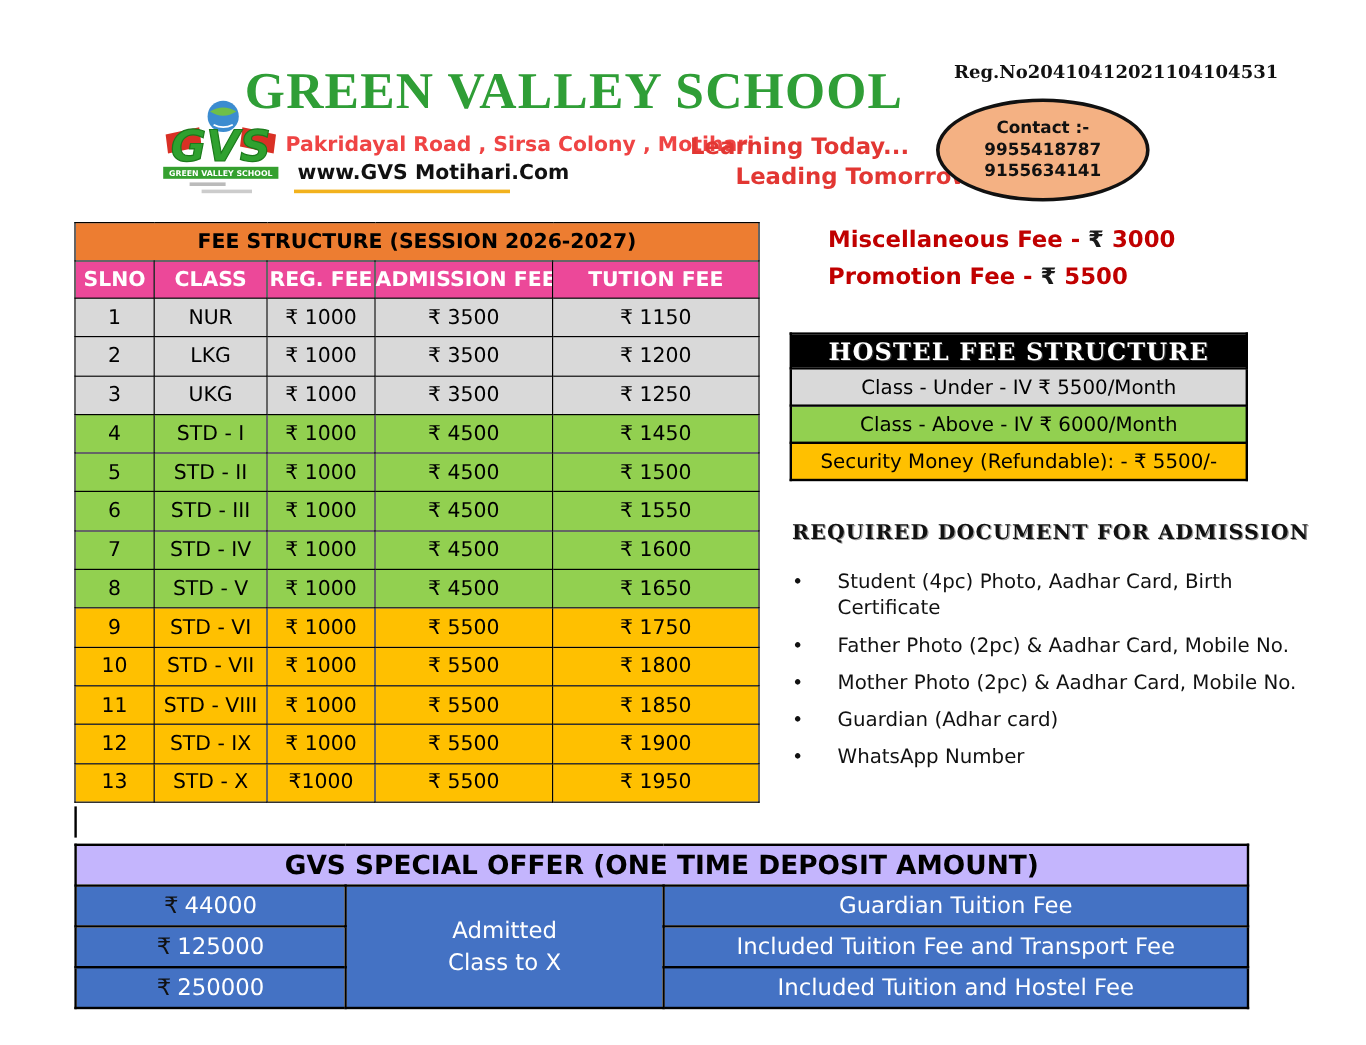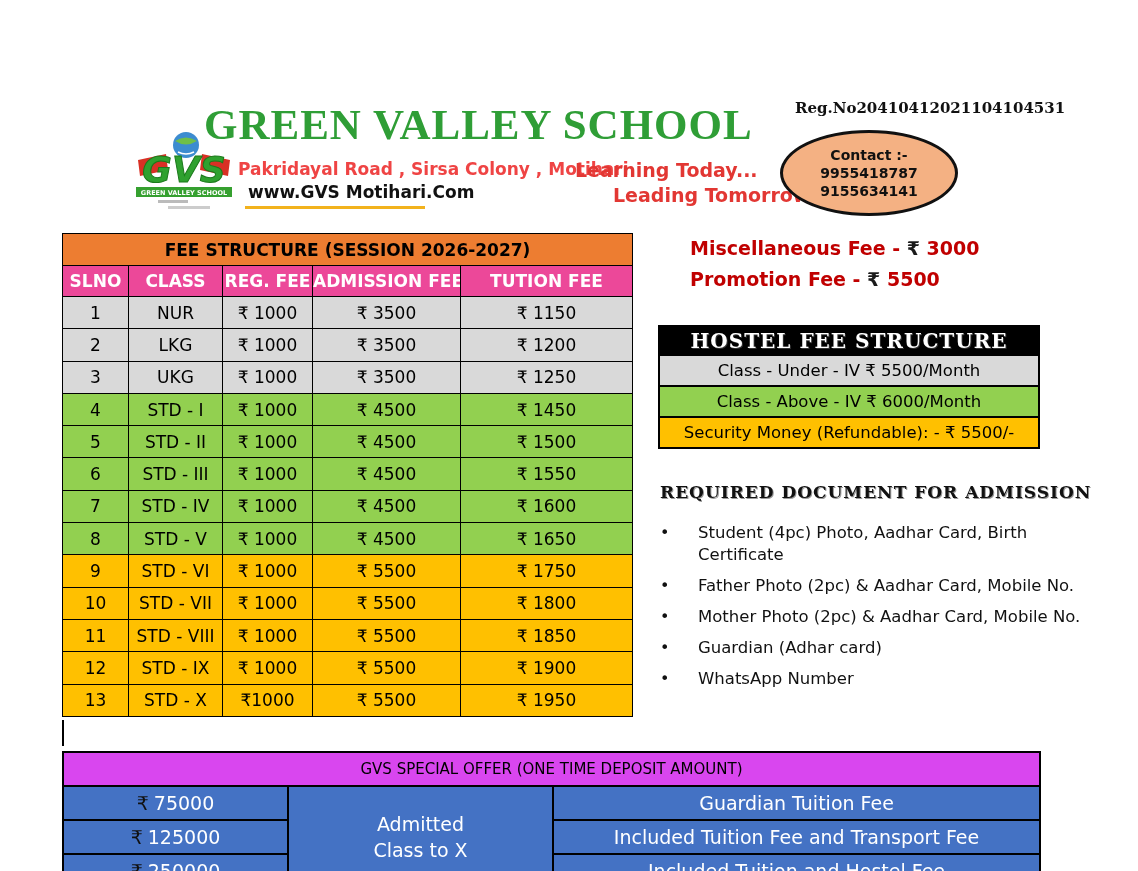--- a/index.html
+++ b/index.html
@@ -1,21 +1,21 @@
 <!DOCTYPE html>
 <html><head>
 <meta charset="utf-8">
 <style>
   html,body { margin:0; padding:0; background:#ffffff; }
   .page {
     position:relative; width:1138px; height:871px; background:#ffffff;
     font-family:"DejaVu Sans","Liberation Sans",sans-serif; color:#000;
     overflow:hidden;
   }
-  .abs { position:absolute;margin-top:48px; }
+  .abs { position:absolute; }
 
   
   .school-name {
     left:204px; top:52px; font-family:"Liberation Serif","DejaVu Serif",serif;
     font-size:43px; font-weight:bold; color:#2F9E36; letter-spacing:1px; white-space:nowrap;
   }
   .address { left:238px; top:111px; font-size:17px; font-weight:bold; color:#ef4444; white-space:nowrap; }
   .website { left:248px; top:134px; font-size:17px; font-weight:bold; color:#111; white-space:nowrap; }
   .website-underline { left:245px; top:158px; width:180px; height:3px; background:#F2B21D; }
   .tagline-1 { left:575px; top:111px; font-size:19px; font-weight:bold; color:#E23733; white-space:nowrap; }
@@ -58,21 +58,21 @@
   .docs-title { left:660px; top:434px; font-size:17px; color:#111; text-shadow:1px 1px 0 #9a9a9a; white-space:nowrap; }
   .docs-list { left:660px; top:474px; width:450px; }
   .doc-item { display:flex; align-items:flex-start; margin-bottom:9px; font-size:16.5px; color:#111; line-height:22px; }
   .doc-bullet { width:38px; flex:0 0 38px; font-size:16px; }
 
   .cursor-artifact { left:62px; top:672px; width:2px; height:26px; background:#000; }
 
   
   .offer-table { left:62px; top:703px; width:977px; table-layout:fixed; }
   .offer-table td { border:2.2px solid #000; text-align:center; padding:0; overflow:hidden; }
-  .offer-title td { background:#d946ef; height:32px; font-size:15px; font-weight:normal; color:#000; white-space:nowrap; }
+  .offer-title td { background:#c4b5fd; height:32px; font-size:22px; font-weight:bold; color:#000; white-space:nowrap; }
   .offer-table tbody td { background:#4472C4; color:#fff; height:32px; font-size:19px; white-space:nowrap; }
   .offer-amount { font-size:20px; }
   .rupee-dark { color:#111; margin-right:5px; }
   .offer-mid div { line-height:26px; font-size:19px; }
 </style>
 </head>
 <body>
 
 <div class="page">
 
@@ -279,21 +279,21 @@
         <col style="width:487px">
     </colgroup>
     <thead>
       <tr class="offer-title">
         <td colspan="3">GVS SPECIAL OFFER (ONE TIME DEPOSIT AMOUNT)</td>
       </tr>
     </thead>
     <tbody>
       <tr>
         <td class="offer-amount">
-          <span class="rupee-dark">₹</span><span>75000</span>
+          <span class="rupee-dark">₹</span><span>44000</span>
         </td>
         <td class="offer-mid" rowspan="3">
           <div>Admitted</div>
           <div>Class to X</div>
         </td>
         <td>Guardian Tuition Fee</td>
       </tr>
       <tr>
         <td class="offer-amount">
           <span class="rupee-dark">₹</span><span>125000</span>

